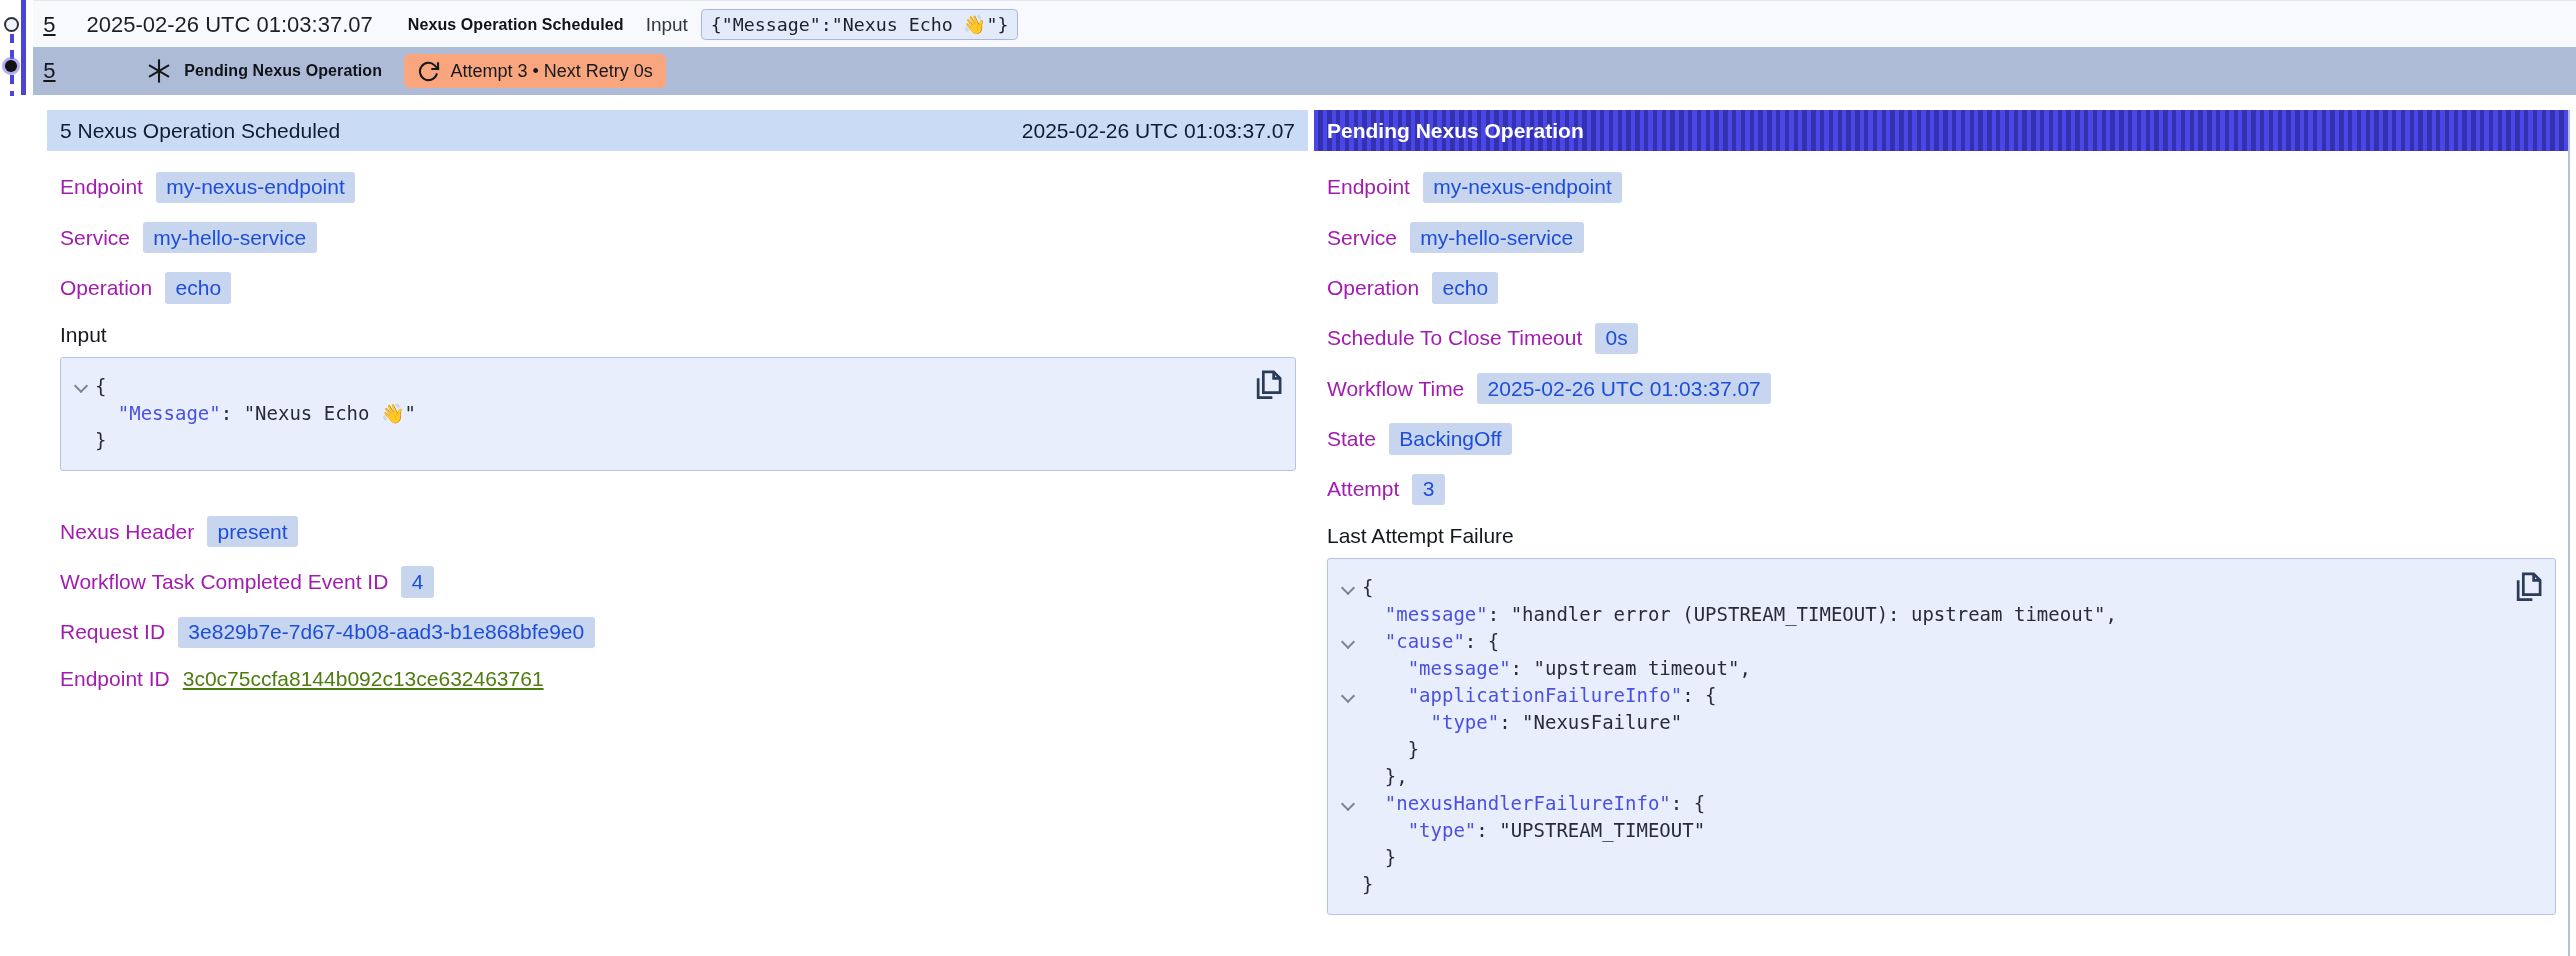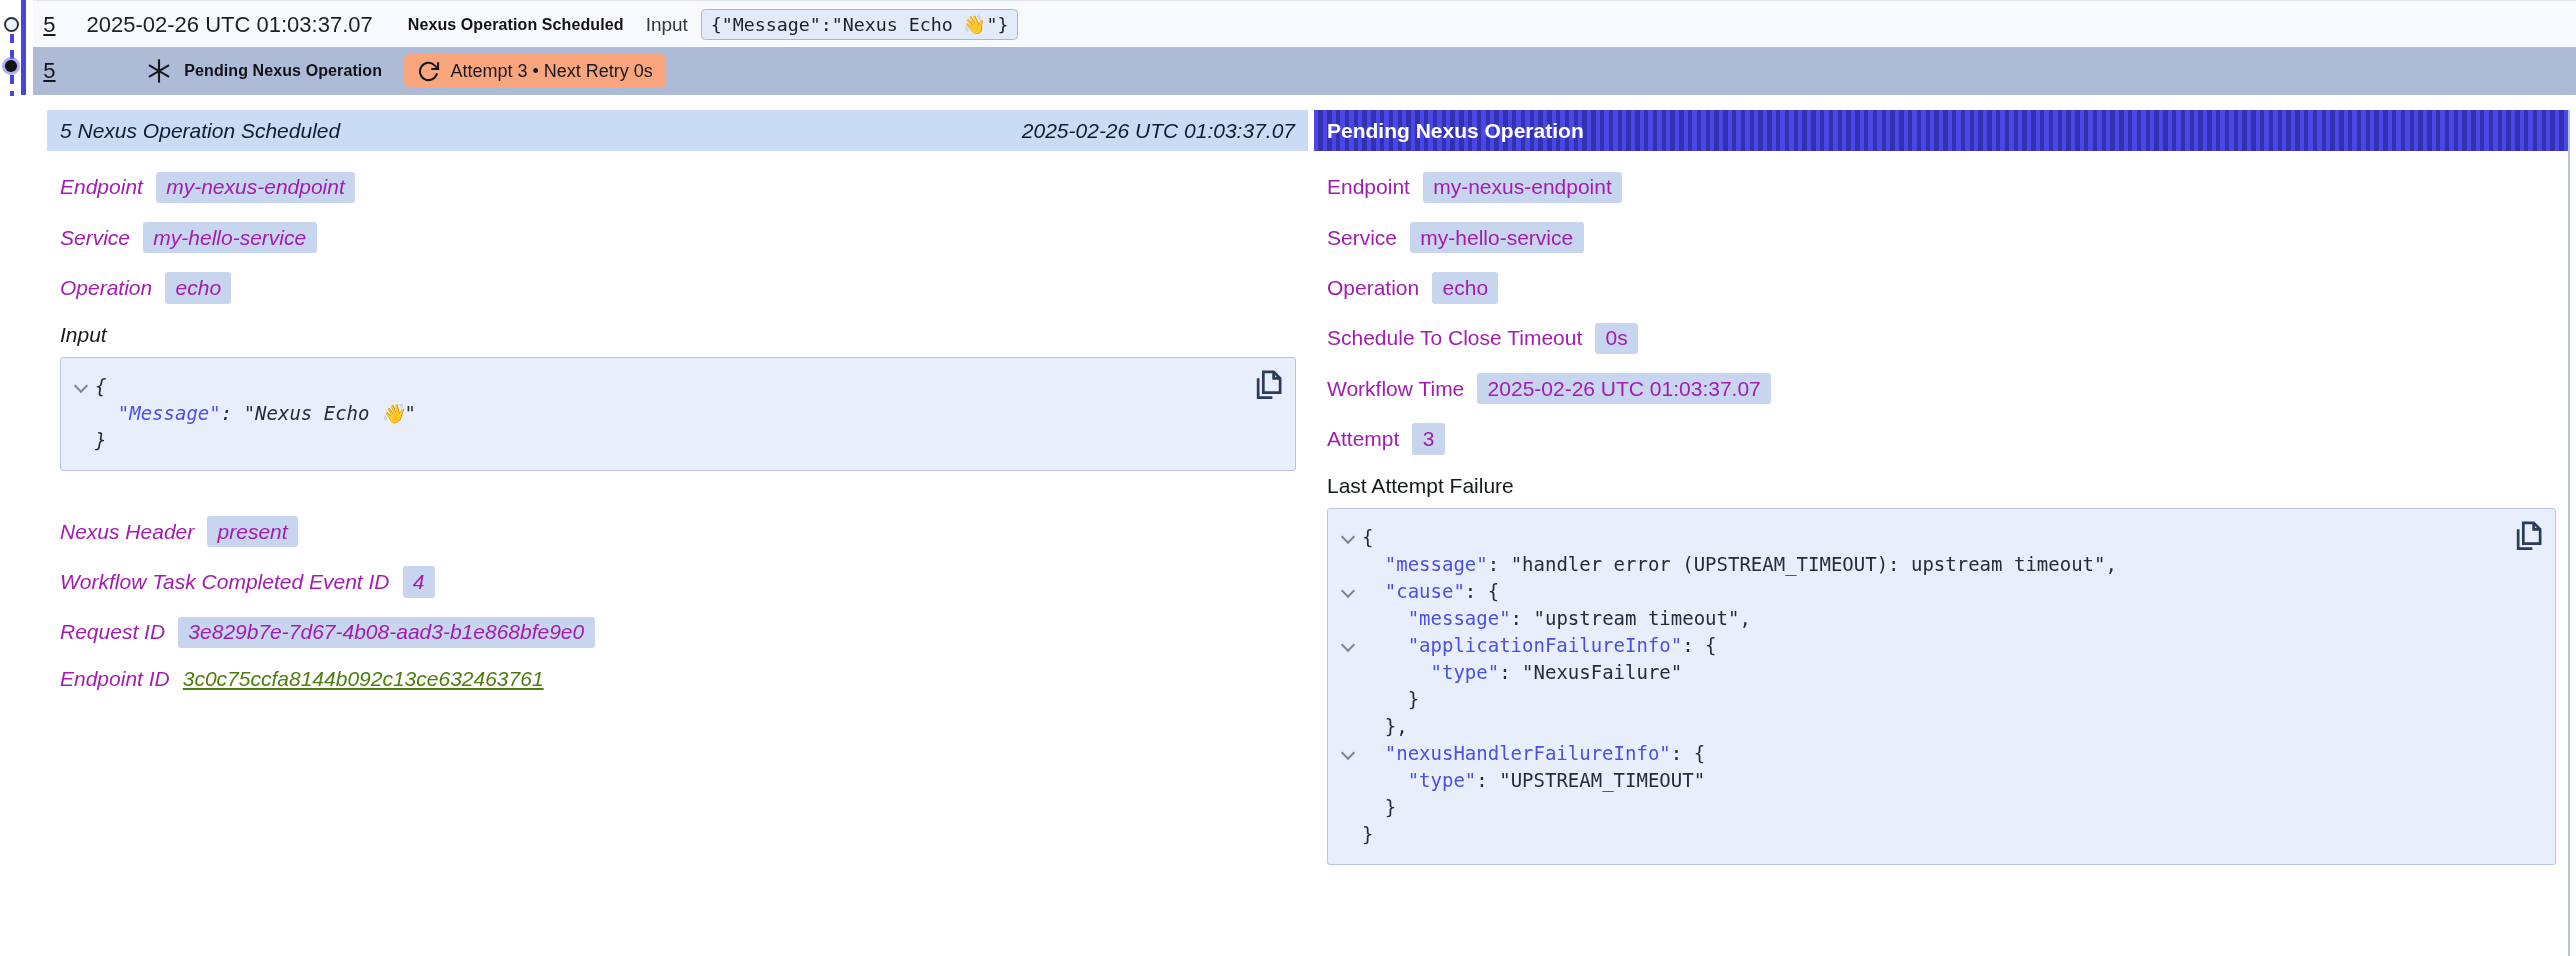--- a/index.html
+++ b/index.html
@@ -27,32 +27,32 @@
   .row-title{font-weight:700;font-size:16px;letter-spacing:0.1px;color:#101319;margin-right:22px;}
   .input-label{font-size:19px;color:#33383f;margin-right:13px;}
   .mono-badge{font-family:"DejaVu Sans Mono",monospace;font-size:18.3px;background:#e3ebfa;
     border:1.5px solid #a9b6da;border-radius:4.4px;padding:3.7px 8.8px;color:#1d2129;}
   .pending-icon{width:28px;height:28px;margin-right:11.7px;}
   .orange-badge{display:flex;align-items:center;gap:10.3px;background:var(--orange);
     border-radius:5.9px;padding:5.9px 13px;font-size:18px;color:#16191f;}
   .retry-icon{width:23px;height:23px;}
   
   .panel{position:absolute;top:110px;background:#fff;}
-  #left-panel{left:47px;width:1261px;font-style:italic;}
+  #left-panel{left:47px;width:1261px;}
   #right-panel{left:1314px;width:1254px;}
   .right-edge-line{position:absolute;left:2568px;top:110px;width:2.2px;height:846px;background:#b5c1da;}
   .panel-header{height:41px;display:flex;align-items:center;padding:0 13px;font-size:21px;}
   #left-panel .panel-header{background:var(--panel-header-bg);justify-content:space-between;color:#101c30;}
   #right-panel .panel-header{
     background:repeating-linear-gradient(90deg,var(--stripe-a) 0 4.4px,var(--stripe-b) 4.4px 8.8px);
     color:#ffffff;font-weight:700;}
   .fields{padding:20.5px 11.7px 0 13px;}
   .field-row{display:flex;align-items:center;margin-bottom:19px;font-size:21px;}
   .field-label{margin-right:13px;color:#a21caf;}
-  .badge{background:var(--badge-bg);border-radius:3px;padding:3.7px 10.3px;color:#a21caf;}
+  .badge{background:var(--badge-bg);border-radius:3px;padding:3.7px 10.3px;color:#1d4ed8;}
   .field-link{color:#4d7c0f;text-decoration:underline;cursor:pointer;}
   .section-label{font-size:21px;margin:2.9px 0 10.3px 13px;color:#14181f;}
   .block-wrap{padding:0 11.7px 0 13px;}
   .code-block{position:relative;background:var(--code-bg);border:1.5px solid var(--code-border);
     border-radius:2.9px;padding:14.6px 51px 16px 5.9px;}
   .code-line{display:flex;}
   .gutter{width:28px;display:flex;justify-content:center;align-items:flex-start;padding-top:8.8px;flex:0 0 28px;}
   .chev{width:8px;height:8px;border-right:2.2px solid #7a8494;border-bottom:2.2px solid #7a8494;
     transform:rotate(45deg);cursor:pointer;}
   .code-text{font-family:"DejaVu Sans Mono",monospace;font-size:19px;line-height:27px;
@@ -183,20 +183,24 @@
       </div>
       <div class="field-row">
         <span class="field-label">Schedule To Close Timeout</span>
         <span class="badge">0s</span>
       </div>
       <div class="field-row">
         <span class="field-label">Workflow Time</span>
         <span class="badge">2025-02-26 UTC 01:03:37.07</span>
       </div>
       <div class="field-row">
+        <span class="field-label">State</span>
+        <span class="badge">BackingOff</span>
+      </div>
+      <div class="field-row">
         <span class="field-label">Attempt</span>
         <span class="badge">3</span>
       </div>
     </div>
   <div class="section-label">Last Attempt Failure</div>
   <div class="block-wrap">
     <div class="code-block" id="failure-code">
       <button class="copy-btn">
         <svg viewBox="0 0 24 26" fill="none" stroke="#2c3b58" stroke-width="2.1">
           <path d="M8 3 h8 l5 5 v11 H8 z"></path>

